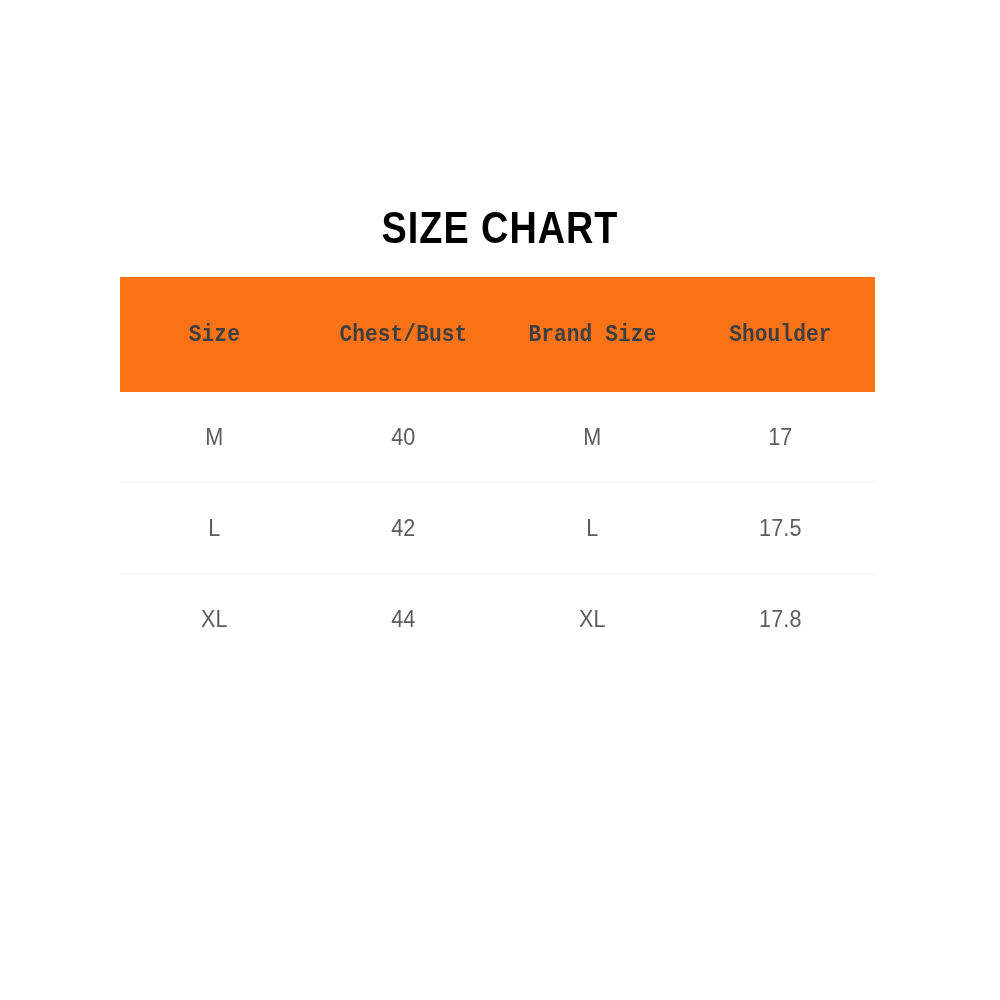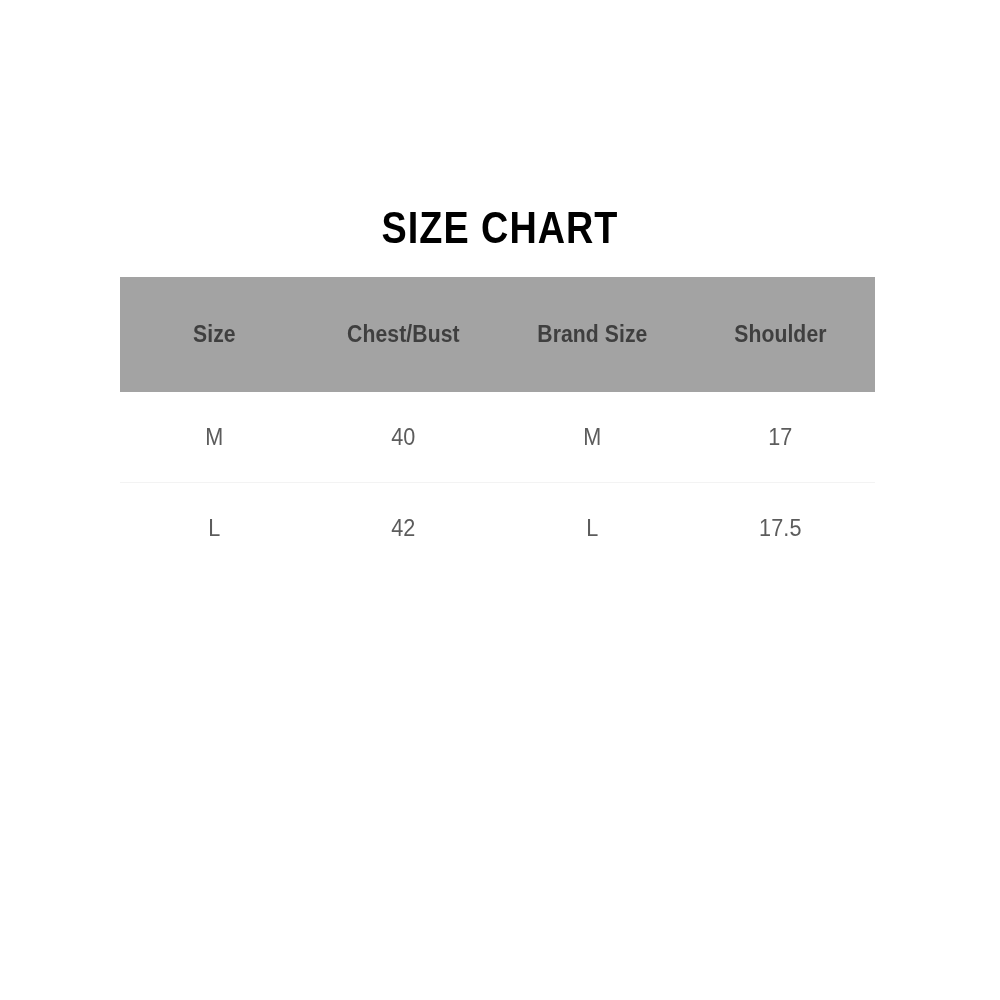--- a/index.html
+++ b/index.html
@@ -52,21 +52,22 @@
   .size-table th,
   .size-table td {
     text-align: center;
     vertical-align: middle;
     padding: 0;
     border: 0;
   }
 
   
   .size-table thead tr {
-    background: #a3a3a3;
+    background: #f97316;
+    font-family: Liberation Mono, monospace;
   }
   .size-table thead th {
     height: 115px;
     font-size: 23.5px;
     font-weight: 700;
     color: #3f3f3f;
     letter-spacing: 0.1px;
     transform: scaleX(0.9);
   }
 
@@ -106,16 +107,22 @@
         <td>40</td>
         <td>M</td>
         <td>17</td>
       </tr>
       <tr>
         <td>L</td>
         <td>42</td>
         <td>L</td>
         <td>17.5</td>
       </tr>
+      <tr>
+        <td>XL</td>
+        <td>44</td>
+        <td>XL</td>
+        <td>17.8</td>
+      </tr>
     </tbody>
   </table>
 
 </div>
 
 </body></html>

